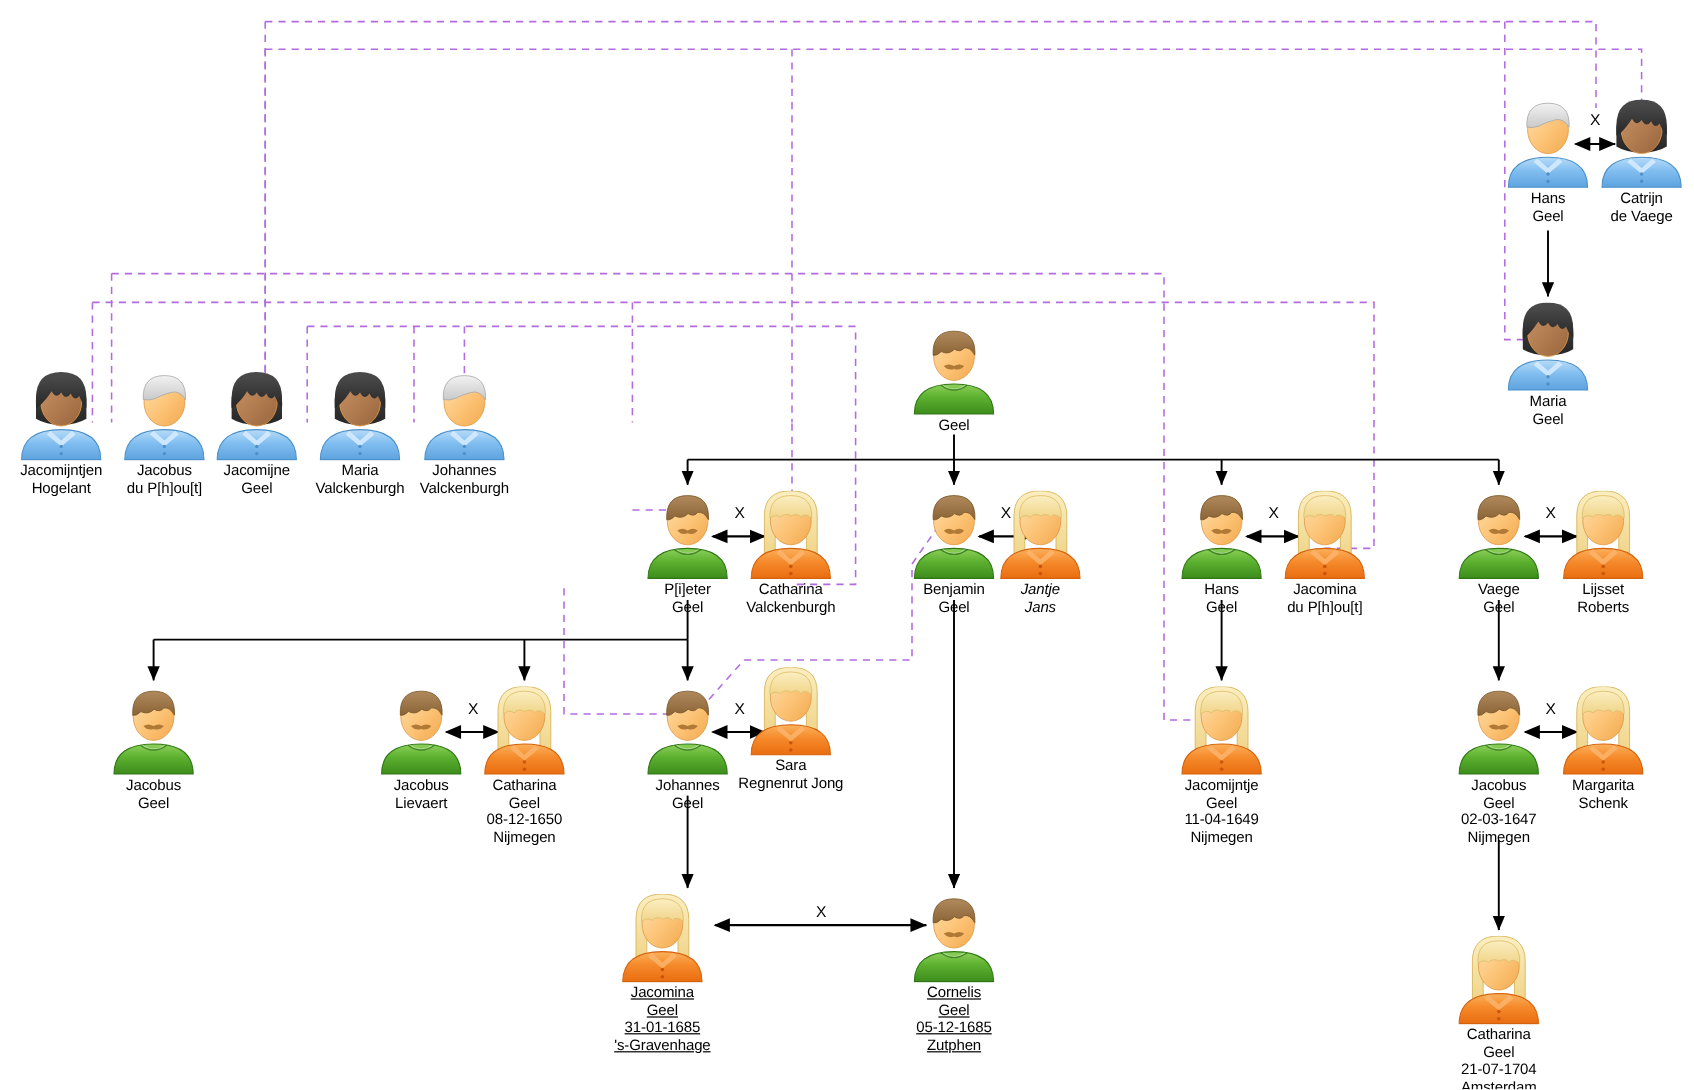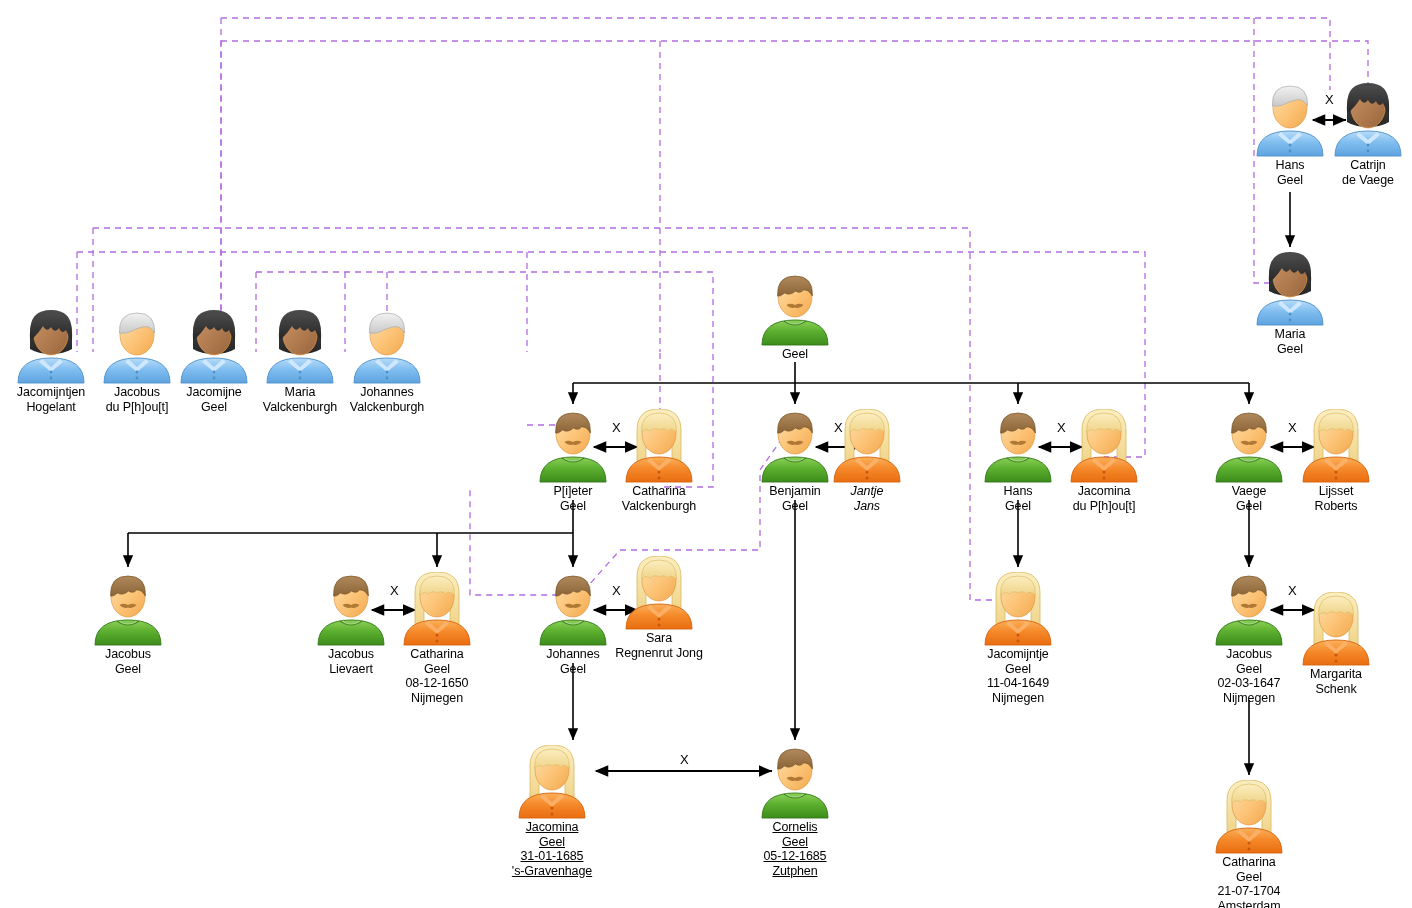--- a/index.html
+++ b/index.html
@@ -535,21 +535,21 @@
             <ellipse cx="60" cy="25" rx="17" ry="20" fill="url(#gSkin)" stroke="#e09a46" stroke-width="0.7"></ellipse>
             <path d="M42.6,24 q-1,-20 17.4,-20 q18.4,0 17.4,20 q-4,-7 -9,-6 q-3,4 -8,1 q-5,5 -11,2 q-4,4 -6.8,3 z" fill="url(#gHairM)" stroke="#7a5729" stroke-width="0.7"></path>
             <path d="M51.5,33 q4,-2.6 8.5,0 q4.5,-2.6 8.5,0 q-3.5,4.2 -8.5,2.4 q-5,1.8 -8.5,-2.4 z" fill="#b07a36"></path>
   </svg>
         </div>
         <div class="plabel">Jacobus
 Geel
 02-03-1647
 Nijmegen</div>
       </div>
-      <div class="person" style="left: 1336px; top: 592px;">
+      <div class="person" style="left: 1336px; top: 572px;">
         <div>
           <svg class="avatar" viewBox="0 0 120 74" xmlns="http://www.w3.org/2000/svg">
     <path d="M38,21 q0,-21 22,-21 q22,0 22,21 l0,33 q-6,3 -9,-2 l0,-24 q-13,6 -26,0 l0,24 q-3,5 -9,2 z" fill="url(#gHairF)" stroke="#d9b85e" stroke-width="0.8"></path>
             <path d="M27,73 q0,-25 33,-25 q33,0 33,25 z" fill="url(#gFemShirt)" stroke="#d4620c" stroke-width="0.9"></path>
             <path d="M51,49 l9,8 l9,-8 l3,3 l-12,10 l-12,-10 z" fill="#fcb46c" opacity="0.85"></path>
               <circle cx="60" cy="63" r="1.5" fill="#c9560a"></circle>
               <circle cx="60" cy="69" r="1.5" fill="#c9560a"></circle>
             <ellipse cx="60" cy="25" rx="17" ry="20" fill="url(#gSkin)" stroke="#e09a46" stroke-width="0.7"></ellipse>
             <path d="M42.6,23 q-1,-19 17.4,-19 q18.4,0 17.4,19 q-6,-5 -9,-1 q-3,-4 -8,-1 q-5,-3 -9,1 q-4,-3 -8.8,1 z" fill="url(#gHairF)" stroke="#dcbd69" stroke-width="0.7"></path>
   </svg>

